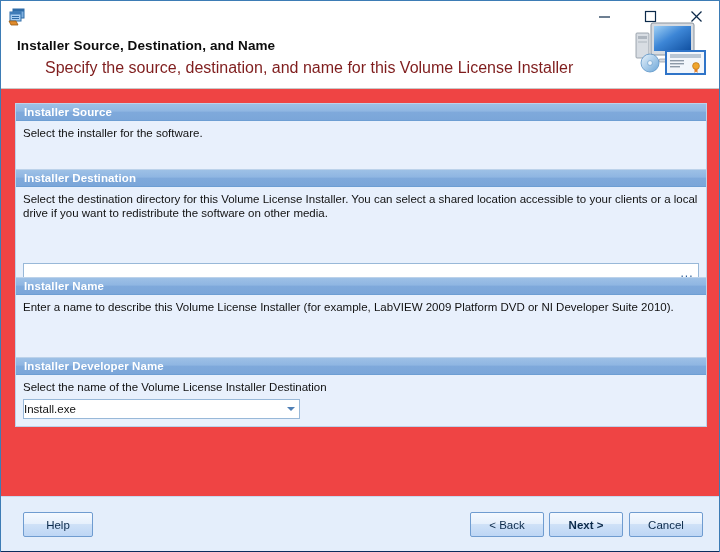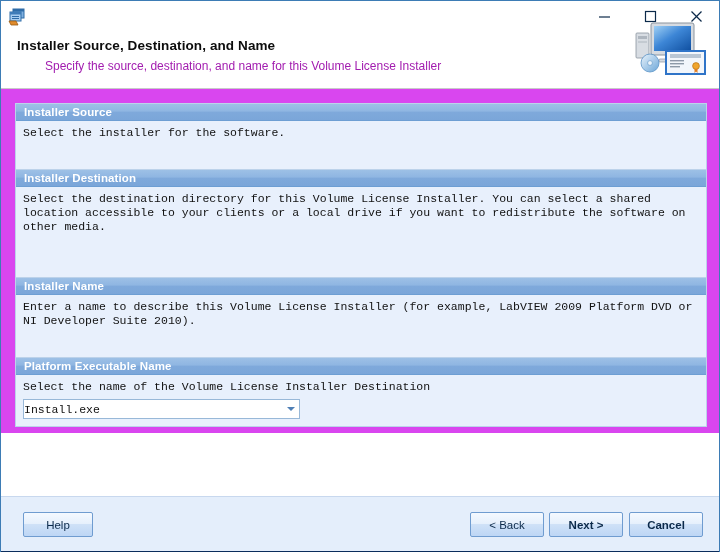--- a/index.html
+++ b/index.html
@@ -83,36 +83,36 @@
     top: 6px;
     font-size: 13.5px;
     font-weight: bold;
     color: #0d0d0d;
     letter-spacing: 0.1px;
   }
   .header-sub {
     position: absolute;
     left: 44px;
     top: 27px;
-    font-size: 12px;
-    color: #a21caf;
+    font-size: 16px;
+    color: #7f1d1d;
   }
   .header-art {
     position: absolute;
     right: 10px;
     top: -26px;
     width: 76px;
     height: 70px;
   }
 
   
   .body {
     position: relative;
-    height: 344px;
-    background: #d946ef;
+    height: 463px;
+    background: #ef4444;
     box-sizing: border-box;
   }
 
   .group {
     position: absolute;
     left: 14px;
     width: 692px;
     box-sizing: border-box;
     border: 1px solid #bcd2ea;
     background: #e8f0fc;
@@ -124,21 +124,20 @@
     color: #ffffff;
     font-size: 11.5px;
     font-weight: bold;
     line-height: 17px;
     padding-left: 8px;
     box-sizing: border-box;
     letter-spacing: 0.1px;
   }
   .group-body {
     padding: 5px 7px 7px 7px;
-    font-family: Liberation Mono, monospace;
   }
   .group-desc {
     font-size: 11.5px;
     color: #111111;
     line-height: 14px;
     margin-bottom: 5px;
   }
 
   
   .textfield {
@@ -248,21 +247,21 @@
     font-size: 11.5px;
     display: flex;
     align-items: center;
     justify-content: center;
     box-sizing: border-box;
     cursor: default;
   }
   .btn-help   { left: 22px;  width: 70px; }
   .btn-back   { left: 469px; width: 74px; }
   .btn-next   { left: 548px; width: 74px; font-weight: bold; }
-  .btn-cancel { left: 628px; width: 74px; font-weight: bold; }
+  .btn-cancel { left: 628px; width: 74px; }
 
   .bottom-edge {
     position: absolute;
     left: 0;
     top: 550px;
     width: 720px;
     height: 2px;
     background: #0b2d5c;
   }
 </style>
@@ -376,21 +375,21 @@
       <div class="group-header">Installer Name</div>
       <div class="group-body">
         <div class="group-desc">Enter a name to describe this Volume License Installer (for example, LabVIEW 2009 Platform DVD or NI Developer Suite 2010).</div>
         <div class="textfield namefield">
           <span class="val"></span>
         </div>
       </div>
     </div>
 
     <div class="group" style="top:268px;">
-      <div class="group-header">Platform Executable Name</div>
+      <div class="group-header">Installer Developer Name</div>
       <div class="group-body">
         <div class="group-desc">Select the name of the Volume License Installer Destination</div>
         <div class="combo">
           <span class="val">Install.exe</span>
           <span class="combo-arrow">
               <i></i>
             </span>
         </div>
       </div>
     </div>

